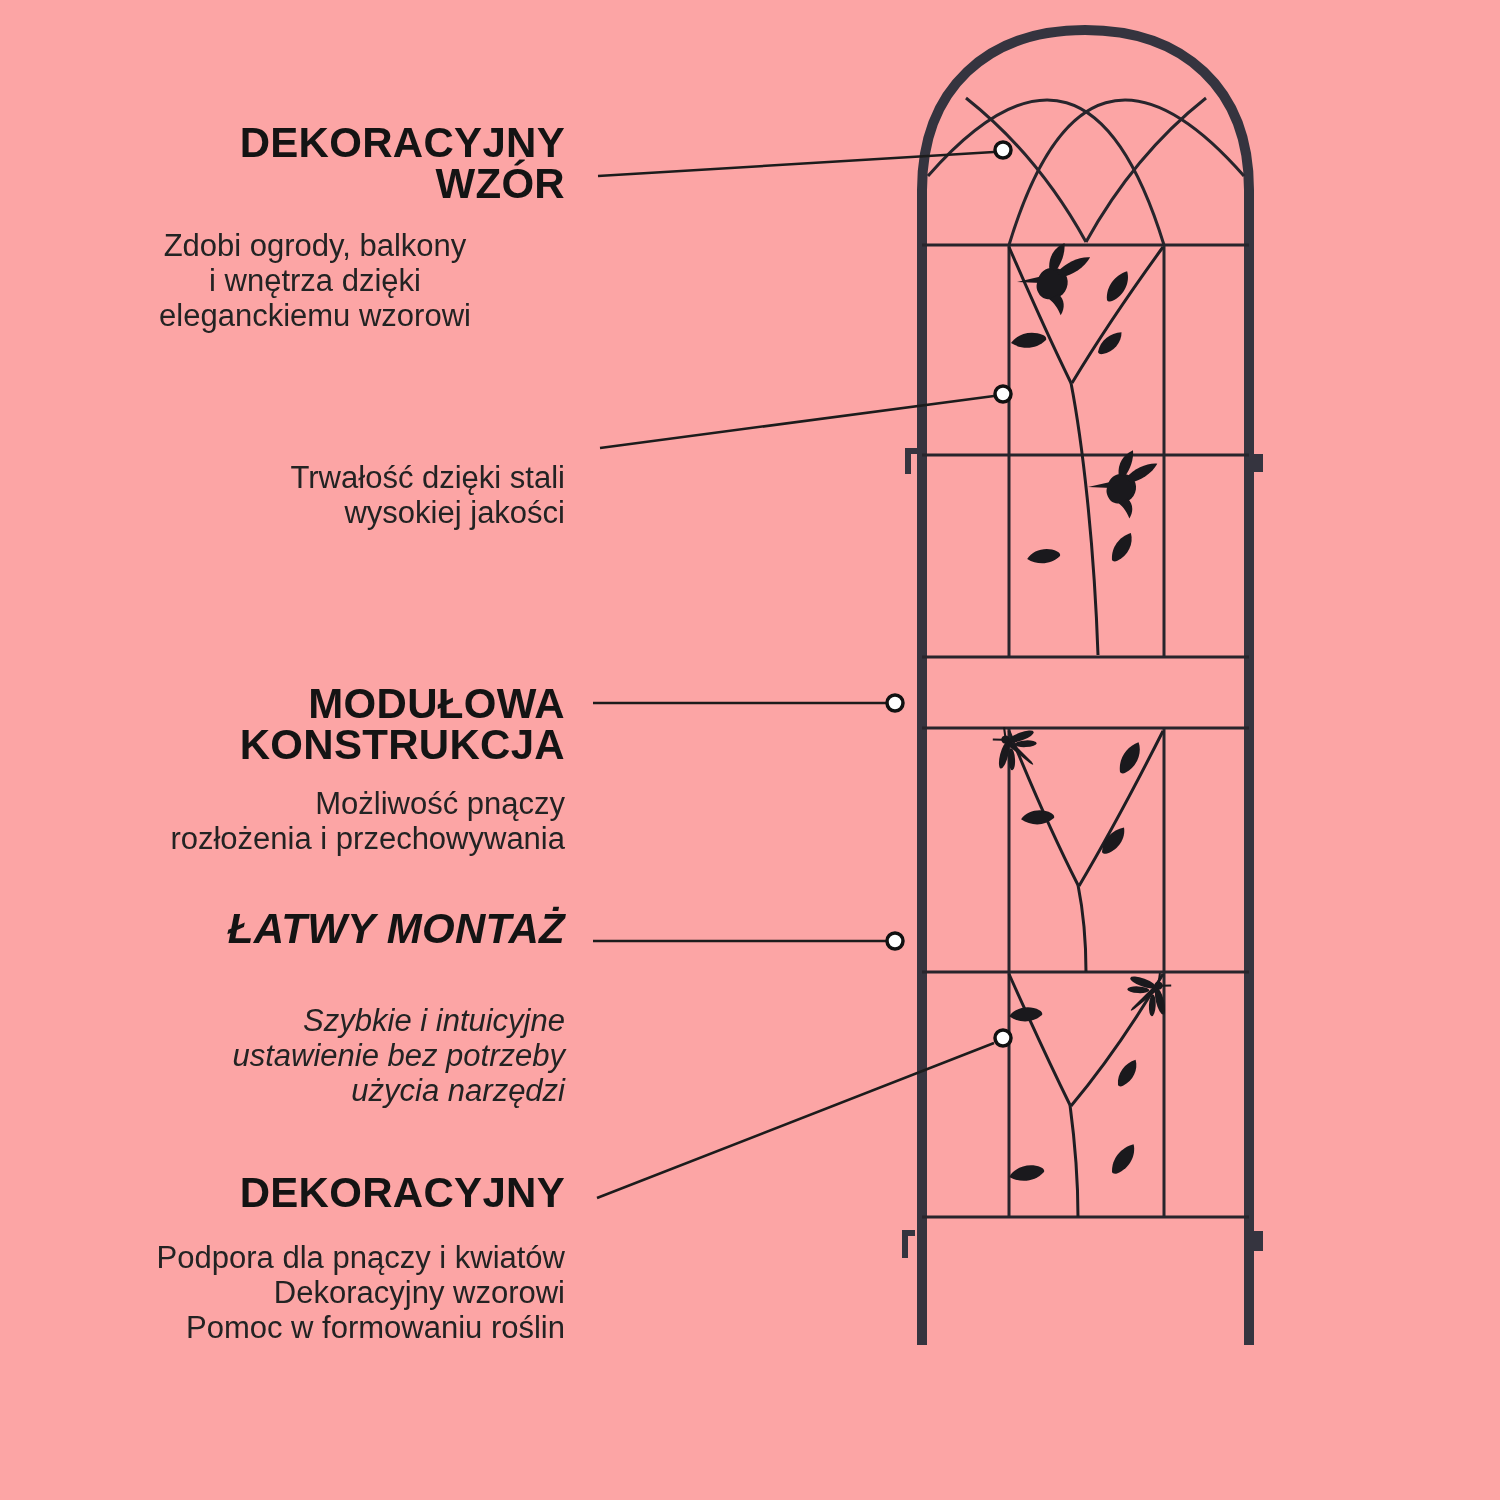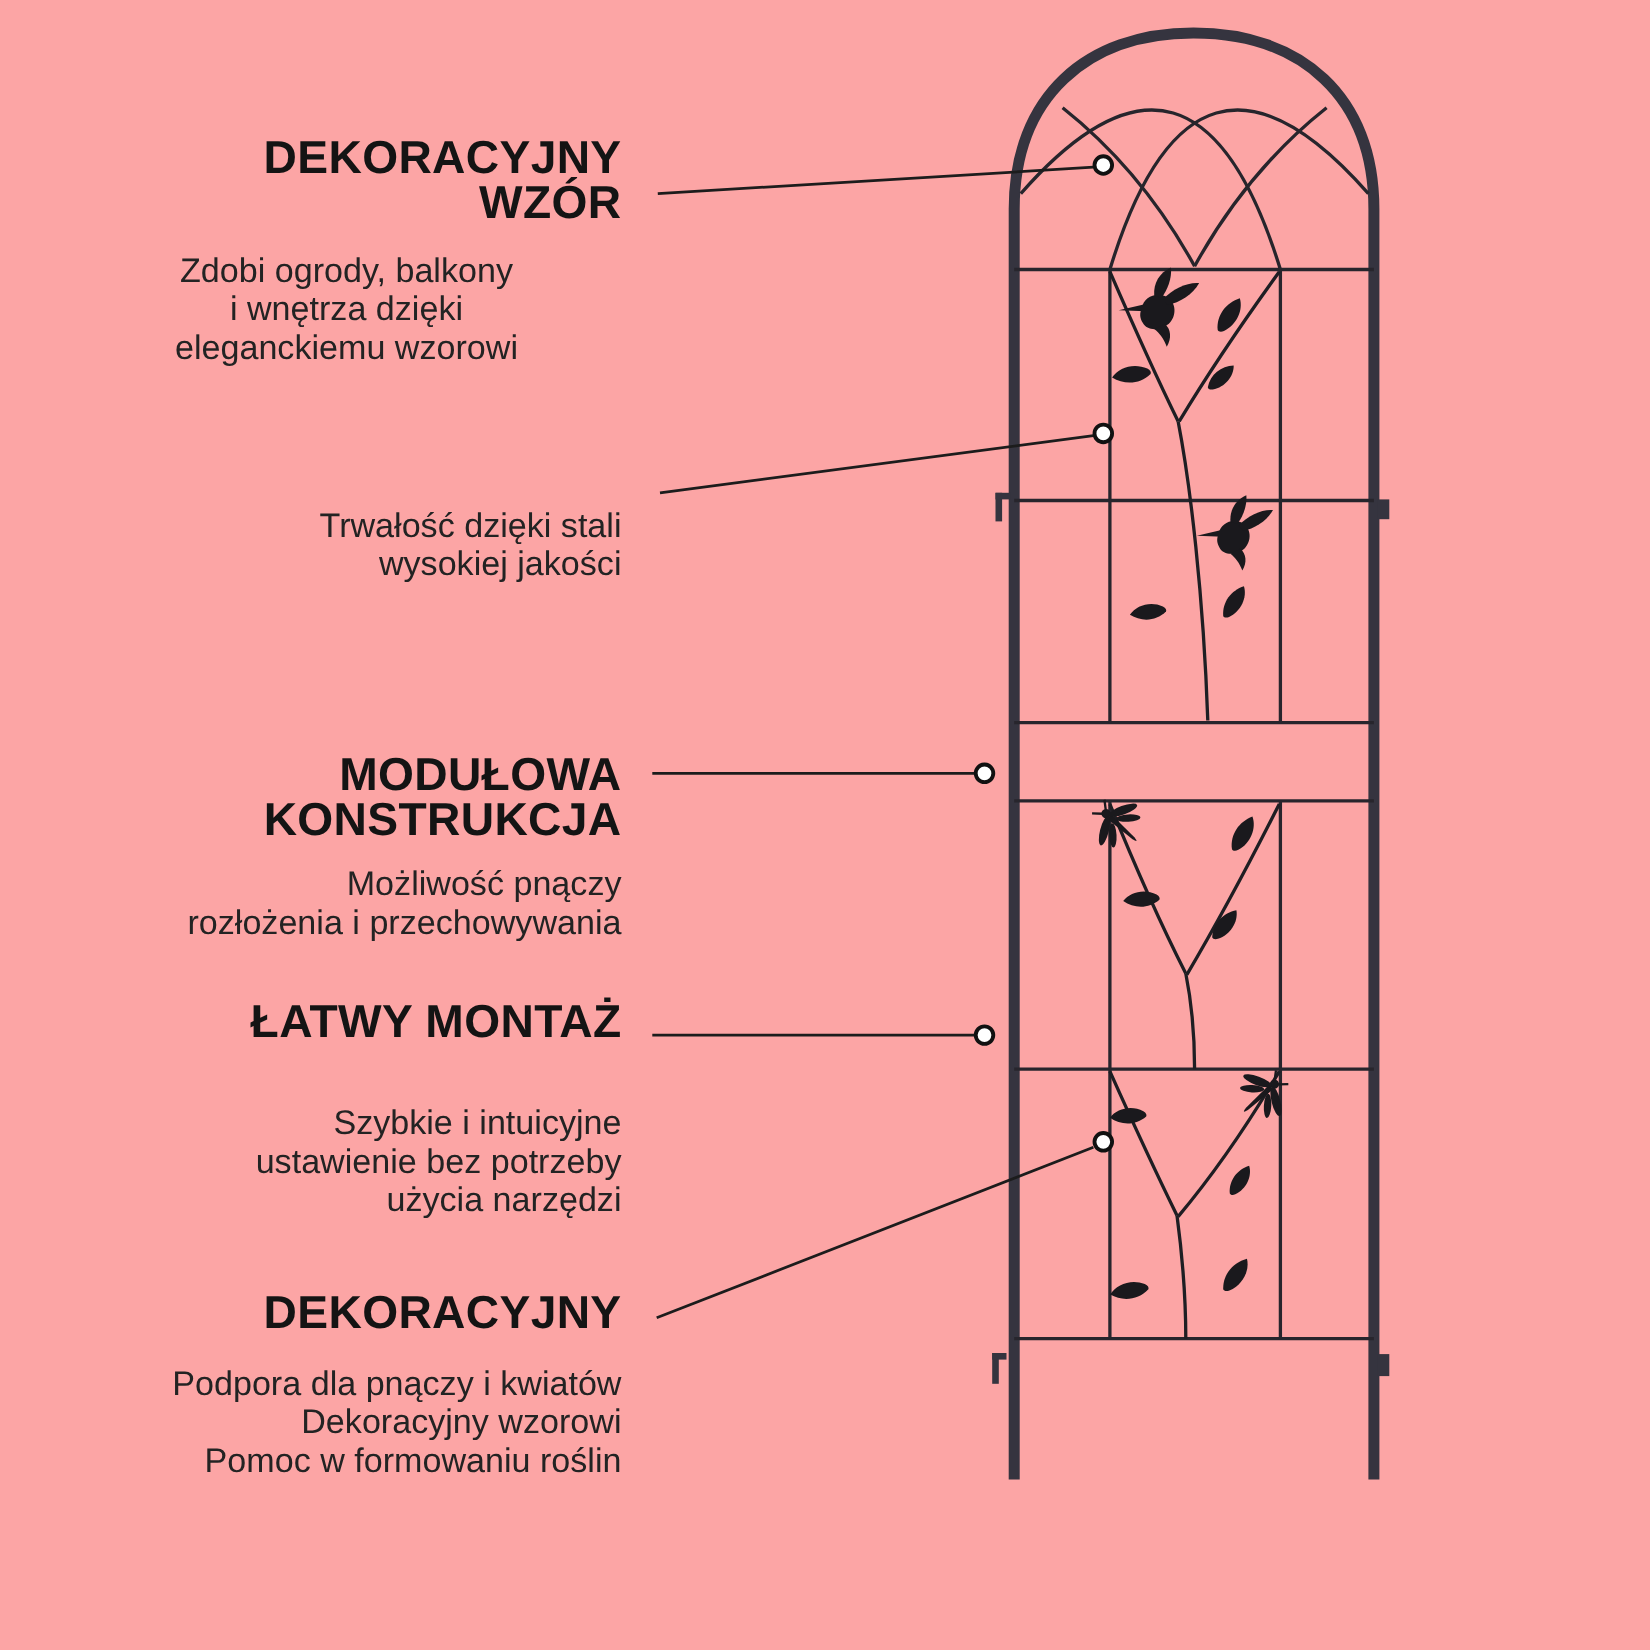--- a/index.html
+++ b/index.html
@@ -13,21 +13,21 @@
     margin:0;font-size:42px;font-weight:bold;line-height:41px;
     color:#141414;letter-spacing:.3px;white-space:pre-line;
   }
   .feature-desc{
     margin:0;font-size:31px;font-weight:normal;line-height:35px;
     color:#232323;white-space:pre-line;
   }
   .f1{top:122px;}  .f1 .feature-desc{margin-top:24px;text-align:center;}
   .f2{top:420px;}  .f2 .feature-desc{margin-top:40px;}
   .f3{top:659px;margin-top:24px;}  .f3 .feature-desc{margin-top:21px;}
-  .f4{top:908px;}  .f4 .feature-desc{margin-top:54px;}
+  .f4{top:908px;font-style:italic;}  .f4 .feature-desc{margin-top:54px;}
   .f5{top:1172px;} .f5 .feature-desc{margin-top:27px;}
 </style>
 </head>
 <body>
 
 <div class="canvas">
 
   <svg class="art" viewBox="0 0 1500 1500" aria-hidden="true">
     <defs>
       <path id="leaf" d="M0,0 C3,-8 11,-12 19,-11 C18,-4 11,2 3,2 C1,2 0,1 0,0 Z"></path>

